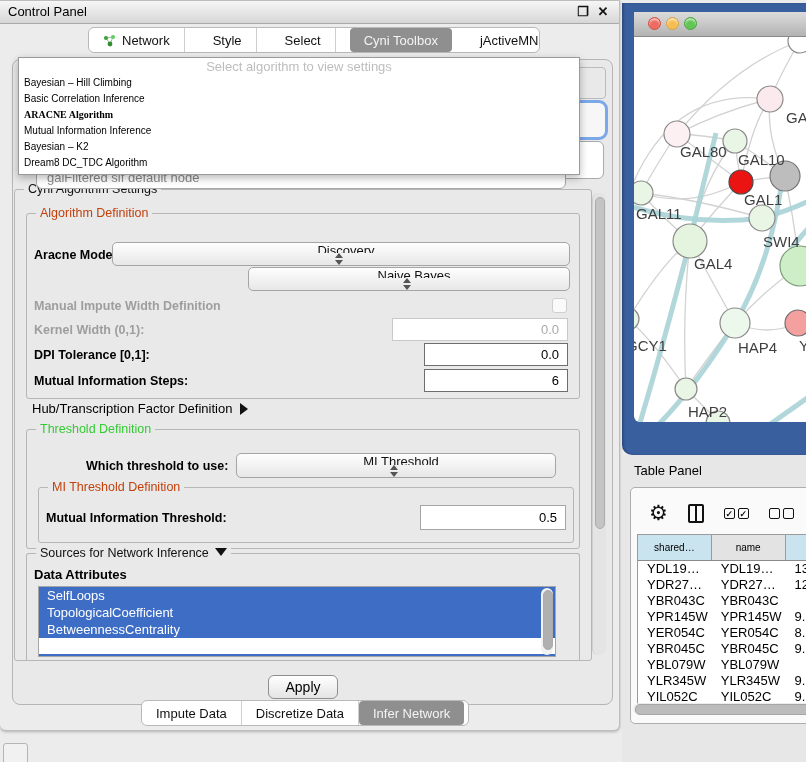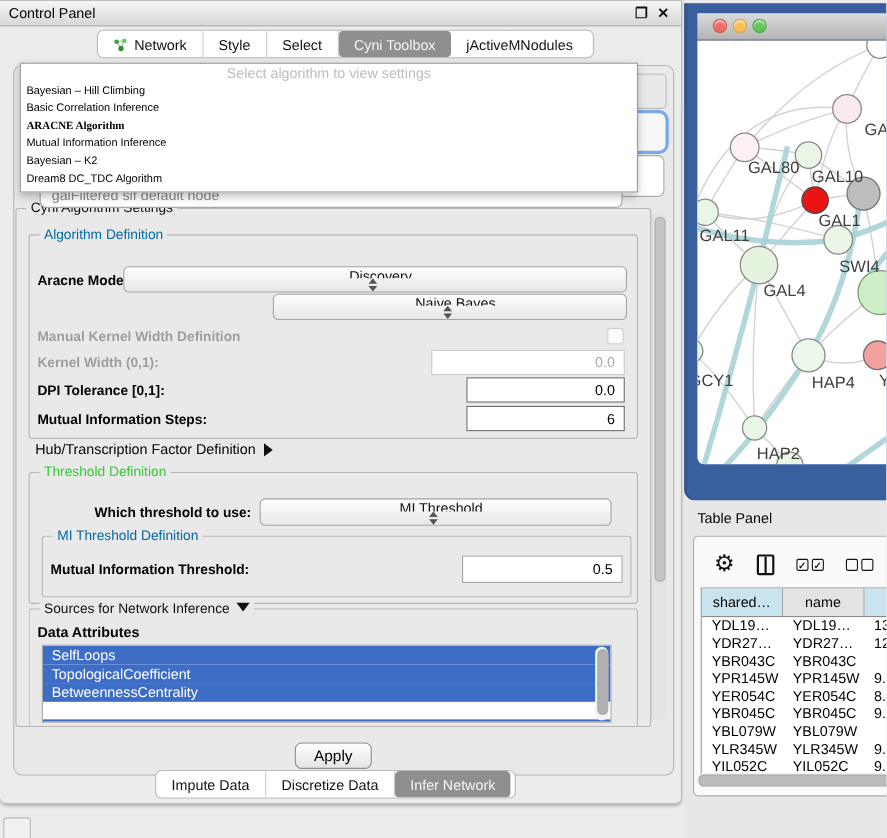--- a/index.html
+++ b/index.html
@@ -42,21 +42,21 @@
   .popup{left:18px;top:56px;width:560px;height:116px;background:#fff;border:1px solid #9a9a9a;
          box-shadow:0 3px 8px rgba(0,0,0,.28);z-index:50;}
   .popup-prompt{height:17px;line-height:17px;text-align:center;color:#bdbdbd;font-size:13px;}
   .popup-opt{height:16px;line-height:16px;font-size:10px;color:#000;padding-left:5px;white-space:nowrap;}
   .popup-opt.bold{font-weight:bold;font-family:Liberation Serif, serif;}
 
   
   .groupbox{border:1px solid #b6b6b6;border-radius:3px;background:transparent;}
   .gb-title{position:absolute;top:-8px;left:9px;background:#e9e9e9;padding:0 4px;
             font-size:12.5px;line-height:15px;white-space:nowrap;}
-  .gb-blue{color:#0369a1;}
+  .gb-blue{color:#c2410c;}
   .gb-green{color:#33cc33;}
 
   .lbl{font-size:12.5px;font-weight:bold;color:#000;white-space:nowrap;}
   .lbl.disabled{color:#9e9e9e;}
 
   .combo{background:linear-gradient(#fefefe,#e7e7e7);border:1px solid #a5a5a5;border-radius:5px;
          display:flex;align-items:center;font-size:13px;color:#111;box-sizing:border-box;flex-direction:column;}
   .combo .val{flex:1;padding-left:10px;white-space:nowrap;overflow:hidden;}
   .combo .arrows{width:18px;display:flex;flex-direction:column;align-items:center;gap:2px;padding-right:4px;}
   .tri-up{width:0;height:0;border-left:4px solid transparent;border-right:4px solid transparent;border-bottom:5px solid #555;}
@@ -96,21 +96,21 @@
   .tp-card{left:8px;top:32px;width:200px;height:235px;background:#fafafa;border:1px solid #adadad;border-radius:5px;}
   .tp-toolbar{left:0;top:8px;width:100%;height:34px;display:flex;align-items:center;gap:20px;padding-left:18px;box-sizing:border-box;}
   .gear{font-size:21px;color:#111;line-height:22px;}
   .pane-icon{width:16px;height:19px;border:2px solid #111;border-radius:2px;position:relative;box-sizing:border-box;}
   .pane-icon:before{content:"";position:absolute;left:5px;top:0;width:2px;height:15px;background:#111;}
   .cb{width:11px;height:11px;border:1.5px solid #111;border-radius:2px;display:inline-block;
       font-size:9px;line-height:10px;text-align:center;color:#111;box-sizing:border-box;font-weight:bold;}
   .cb-pair{display:flex;gap:3px;}
   .tp-table{left:6px;top:46px;width:200px;height:176px;overflow:hidden;background:#fff;border:1px solid #9b9b9b;}
   .tp-head{display:flex;height:25px;border-bottom:1px solid #8a8a8a;}
-  .tp-hcell{font-size:13px;color:#000;text-align:center;line-height:25px;border-right:1px solid #9b9b9b;box-sizing:border-box;overflow:hidden;}
+  .tp-hcell{font-size:10px;color:#000;text-align:center;line-height:25px;border-right:1px solid #9b9b9b;box-sizing:border-box;overflow:hidden;}
   .tp-row{display:flex;height:16px;line-height:16px;font-size:13px;color:#000;}
   .tp-cell{padding-left:9px;box-sizing:border-box;white-space:nowrap;overflow:hidden;}
   .hscroll{position:absolute;left:2px;bottom:8px;width:196px;height:12px;background:#ededed;border-radius:6px;}
   .hthumb{position:absolute;left:2px;top:1px;width:188px;height:9px;background:#bcbcbc;border:1px solid #a5a5a5;border-radius:5px;}
 
   .mini-btn{left:3px;top:743px;width:23px;height:24px;background:#f1f1f1;border:1px solid #b5b5b5;border-radius:3px;}
   .top-strip-line{left:28px;top:0;width:1px;height:7px;background:#cfcfcf;}
 </style>
 </head>
 <body>
@@ -118,21 +118,21 @@
 <div id="screen">
   <div class="abs top-strip-line"></div>
 
   <div class="abs cp-window">
     <div class="abs cp-titlebar">
       <span class="abs cp-title">Control Panel</span>
       <span class="abs tb-icon" style="right:28px;">❐</span>
       <span class="abs tb-icon" style="right:8px;">✕</span>
     </div>
 
-    <div class="abs tabstrip" style="left:88px;top:26px;width:450px;" id="top-tabs">
+    <div class="abs tabstrip" style="left:88px;top:26px;width:450px;gap:14px;" id="top-tabs">
         <div class="tab">
           <svg class="net-ic" width="13" height="13" viewBox="0 0 13 13">
             <line x1="3" y1="4" x2="10" y2="3" stroke="#9bbf9b" stroke-width="1"></line>
             <line x1="3" y1="4" x2="7" y2="10" stroke="#9bbf9b" stroke-width="1"></line>
             <line x1="10" y1="3" x2="7" y2="10" stroke="#9bbf9b" stroke-width="1"></line>
             <circle cx="3" cy="4" r="2.1" fill="#3aa33a"></circle>
             <circle cx="10" cy="3" r="2.1" fill="#66cc66"></circle>
             <circle cx="7" cy="10" r="2.4" fill="#2d8f2d"></circle>
           </svg>
           <span>Network</span>
@@ -189,21 +189,21 @@
           <span class="tri-dn"></span>
         </span>
     </div>
     <div class="abs combo" style="left:248px;top:266px;width:322px;height:24px;">
       <span class="val">Naive Bayes</span>
       <span class="arrows">
           <span class="tri-up"></span>
           <span class="tri-dn"></span>
         </span>
     </div>
-    <span class="abs lbl disabled" style="left:34px;top:298px;">Manual Kernel Width Definition</span>
+    <span class="abs lbl disabled" style="left:34px;top:298px;">Manual Impute Width Definition</span>
     <div class="abs checkbox" style="left:552px;top:297px;"></div>
     <span class="abs lbl disabled" style="left:34px;top:322px;">Kernel Width (0,1):</span>
     <div class="abs field disabled" style="left:392px;top:317px;width:176px;height:23px;line-height:21px;">0.0</div>
     <span class="abs lbl" style="left:34px;top:347px;">DPI Tolerance [0,1]:</span>
     <div class="abs field" style="left:424px;top:342px;width:144px;height:23px;line-height:21px;">0.0</div>
     <span class="abs lbl" style="left:34px;top:373px;">Mutual Information Steps:</span>
     <div class="abs field" style="left:424px;top:368px;width:144px;height:23px;line-height:21px;">6</div>
 
     <div class="abs expander" style="left:32px;top:400px;">
       <span>Hub/Transcription Factor Definition</span>

